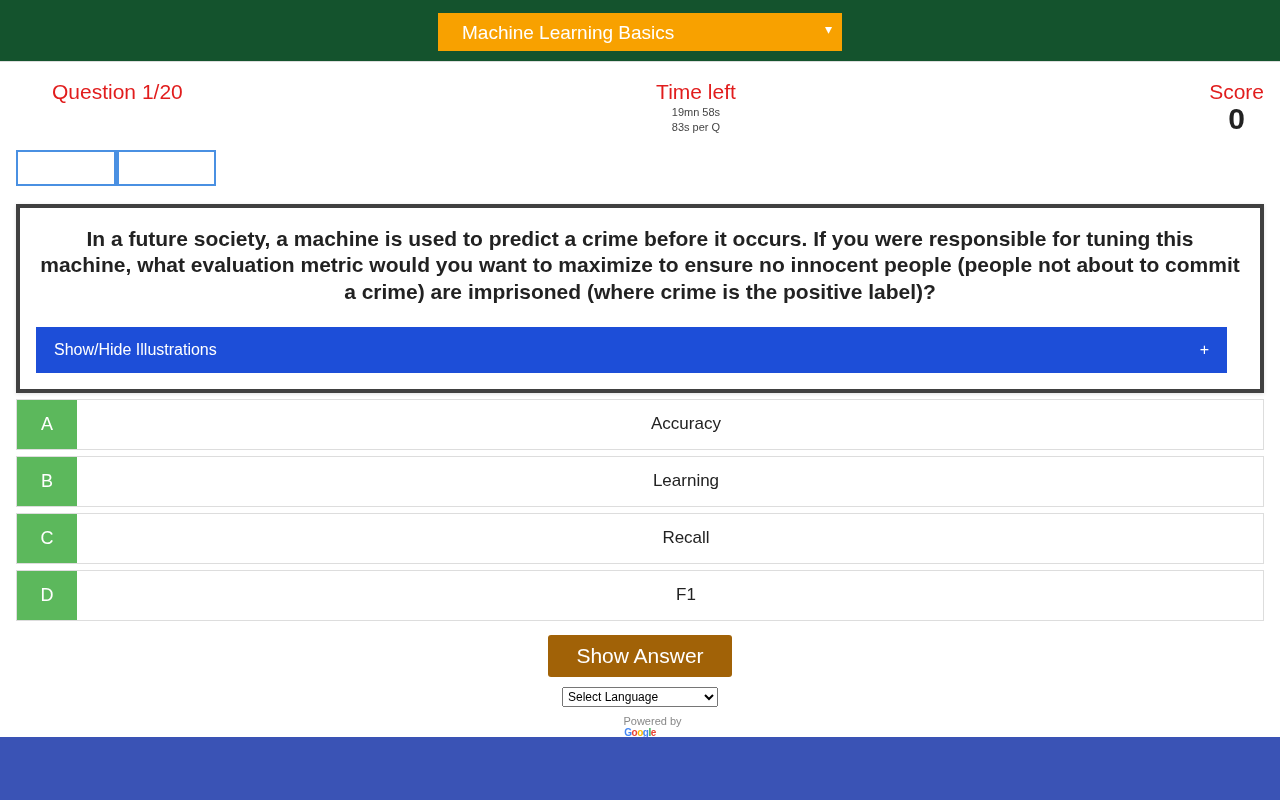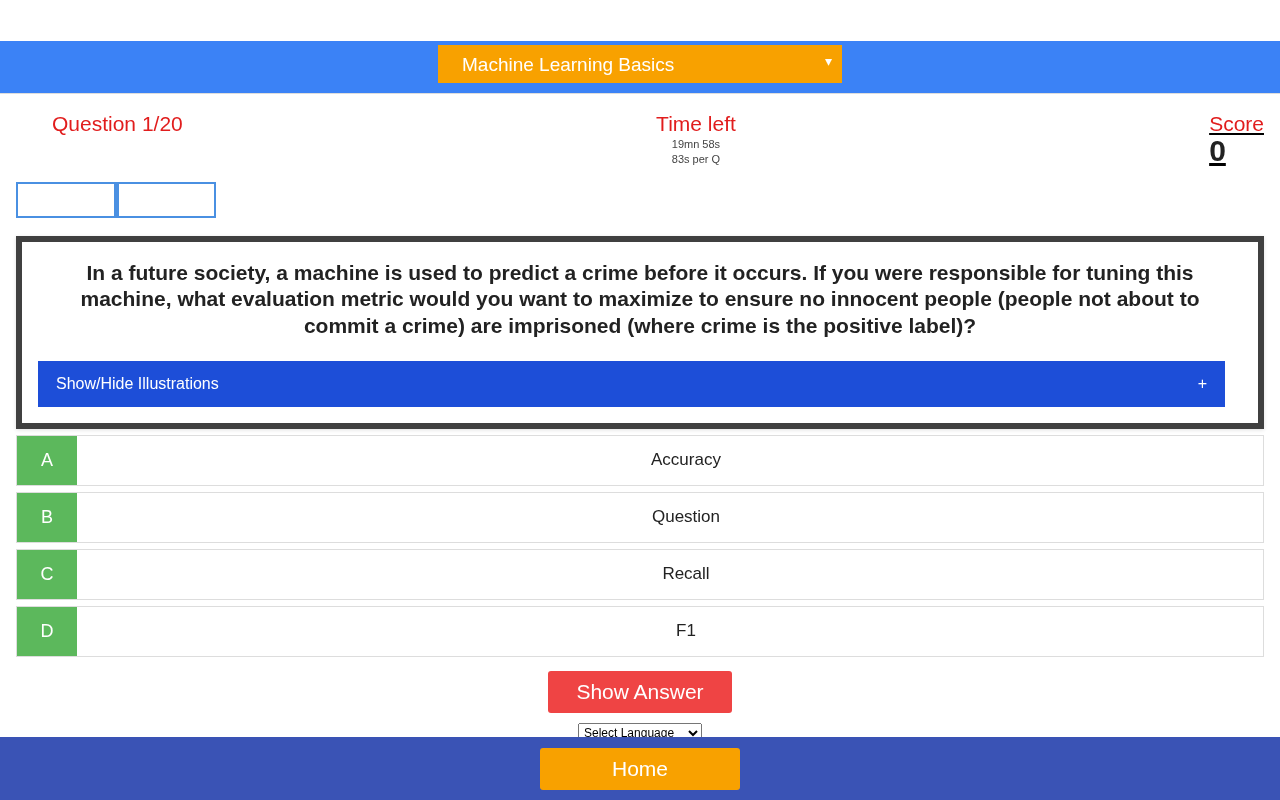--- a/index.html
+++ b/index.html
@@ -9,26 +9,25 @@
       font-family: Arial, Helvetica, sans-serif;
     }
     body {
       width: 1280px;
       height: 800px;
       background: #fff;
       overflow: hidden;
       position: relative;
     }
     .top-bar {
-      background: #3b82f6;
-      padding: 4px 0 10px 0;
+      background: #14532d;
+      padding: 13px 0 10px 0;
       display: flex;
       justify-content: center;
       border-bottom: 1px solid #ddd;
-      margin-top: 41px;
     }
     .topic-select {
       width: 404px;
       height: 38px;
       background: #f8a100;
       color: #fff;
       border: none;
       font-size: 19px;
       padding: 0 24px;
       appearance: none;
@@ -63,22 +62,21 @@
       color: #e11d1d;
       font-size: 21px;
     }
     .timer-small {
       color: #444;
       font-size: 11px;
       line-height: 1.2;
       margin-top: 2px;
     }
     .score-block {
-      text-align: left;
-      text-decoration: underline;
+      text-align: center;
     }
     .score-title {
       color: #e11d1d;
       font-size: 21px;
     }
     .score-value {
       font-size: 30px;
       font-weight: bold;
       color: #222;
       margin-top: -2px;
@@ -92,21 +90,21 @@
     }
     .progress-seg {
       flex: 1;
       border-right: 5px solid #4a90e2;
     }
     .progress-seg:last-child {
       border-right: none;
     }
     .question-card {
       margin: 18px 16px 0 16px;
-      border: 6px solid #404040;
+      border: 4px solid #404040;
       box-shadow: 0 1px 4px rgba(0,0,0,0.12);
       background: #fff;
     }
     .question-text {
       font-size: 21px;
       font-weight: bold;
       text-align: center;
       padding: 18px 20px 14px 20px;
       line-height: 1.25;
       color: #222;
@@ -148,34 +146,34 @@
       padding: 14px 10px;
       font-size: 17px;
       color: #222;
       margin-left: 32px;
     }
     .show-answer-wrap {
       text-align: center;
       margin-top: 14px;
     }
     .show-answer-btn {
-      background: #ef4444;
+      background: #a16207;
       color: #fff;
       border: none;
       font-size: 21px;
       padding: 9px 28px;
       cursor: pointer;
       border-radius: 3px;
     }
     .lang-wrap {
       text-align: center;
       margin-top: 10px;
     }
     .lang-select {
-      width: 124px;
+      width: 156px;
       font-size: 12px;
       padding: 1px;
     }
     .powered {
       font-size: 11px;
       color: #888;
       margin-top: 8px;
       padding-left: 25px;
     }
     .google-logo {
@@ -265,21 +263,21 @@
   </div>
 </div>
 
 <div class="answers">
   <div class="answer-row">
     <div class="answer-letter">A</div>
     <div class="answer-text">Accuracy</div>
   </div>
   <div class="answer-row">
     <div class="answer-letter">B</div>
-    <div class="answer-text">Question</div>
+    <div class="answer-text">Learning</div>
   </div>
   <div class="answer-row">
     <div class="answer-letter">C</div>
     <div class="answer-text">Recall</div>
   </div>
   <div class="answer-row">
     <div class="answer-letter">D</div>
     <div class="answer-text">F1</div>
   </div>
 </div>
@@ -296,14 +294,13 @@
   <div class="google-logo">
     <span class="g1">G</span><span class="g2">o</span><span class="g3">o</span><span class="g4">g</span><span class="g5">l</span><span class="g6">e</span>
   </div>
 </div>
 
 <div class="cheat-panel">
   <div class="cheat-title">Show/Hide Machine Learning Cheat Sheets</div>
 </div>
 
 <div class="bottom-bar">
-  <button class="bottom-btn">Home</button>
 </div>
 
 </body></html>

